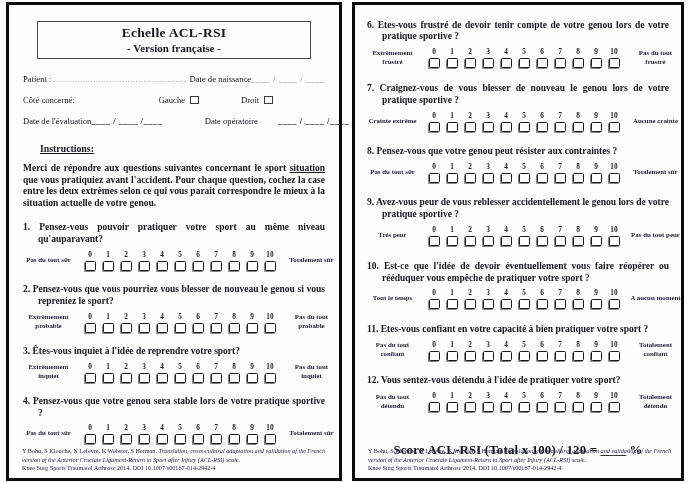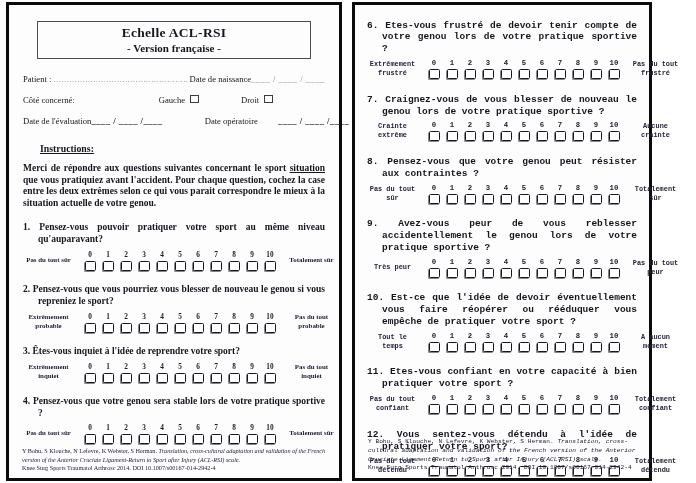--- a/index.html
+++ b/index.html
@@ -6,32 +6,32 @@
   body {
     width:696px; height:483px; position:relative; overflow:hidden;
     font-family:"Liberation Serif","DejaVu Serif",serif;
     color:#15151e;
   }
   .page {
     position:absolute; top:2px; height:479px; box-sizing:border-box;
     background:#fdfdfd; border:3px solid #0b0b0b;
   }
   #page-1 { left:6px;  width:336px; }
-  #page-2 { left:352px; width:300px;font-family:Liberation Mono, monospace; }
+  #page-2 { left:352px; width:332px; }
 
   
   .title-box {
     margin:16px auto 0; width:272px; border:1px solid #4a4a52;
     text-align:center; padding:3px 0 4px;
   }
   .title-main { font-size:13.5px; font-weight:bold; letter-spacing:.3px; }
   .title-sub  { font-size:11px;  font-weight:bold; margin-top:1px; }
 
   .fields { margin:15px 14px 0; font-size:8.6px; }
-  .field-line { display:flex; align-items:flex-start; margin-top:11px; white-space:nowrap; }
+  .field-line { display:flex; align-items:center; margin-top:11px; white-space:nowrap; }
   .dots  { color:#8c8c96; letter-spacing:.5px; overflow:hidden; flex:1; margin:0 2px; }
   .blank-light { color:#8c8c96; letter-spacing:.5px; }
   .blank-dark  { color:#15151e; font-weight:bold; letter-spacing:.5px; }
   .gap-l { margin-left:52px;padding-left:32px; } .gap-m { margin-left:42px; } .gap-s { margin-left:20px; }
   .cbx-small {
     display:inline-block; width:7px; height:6px; border:1px solid #3a3a44;
     margin-left:5px; vertical-align:0px; background:#fdfdfd;
   }
 
   

